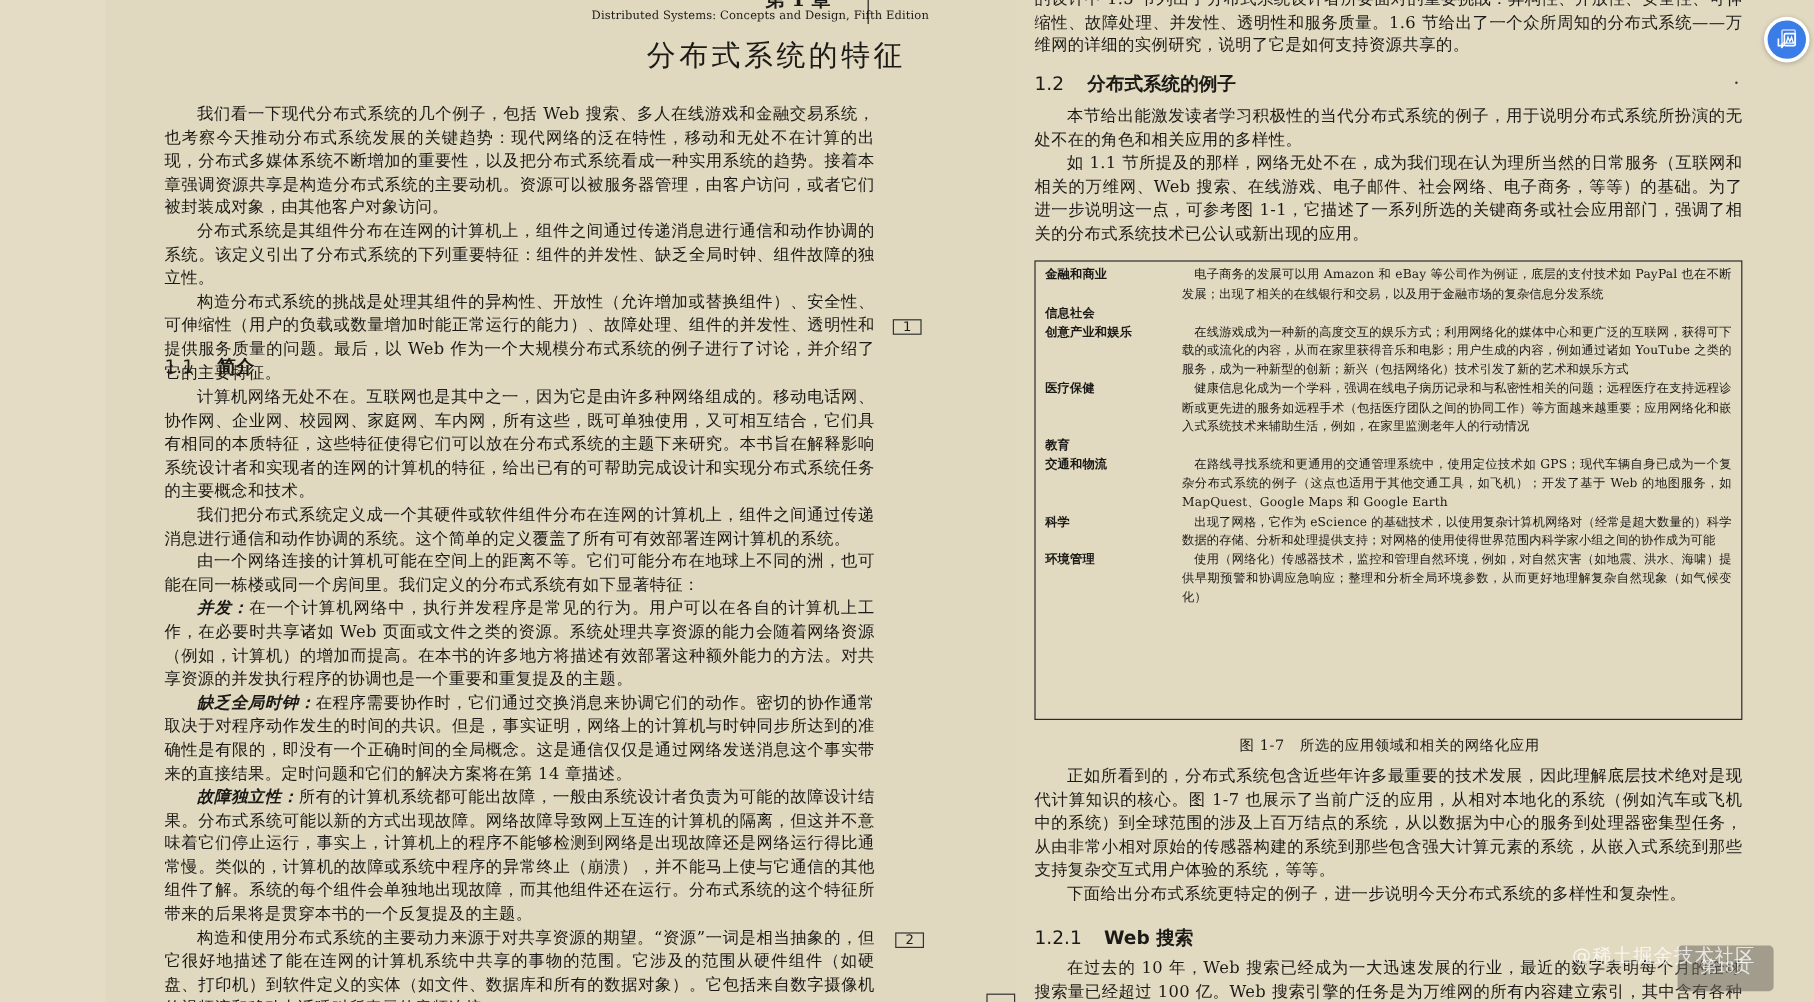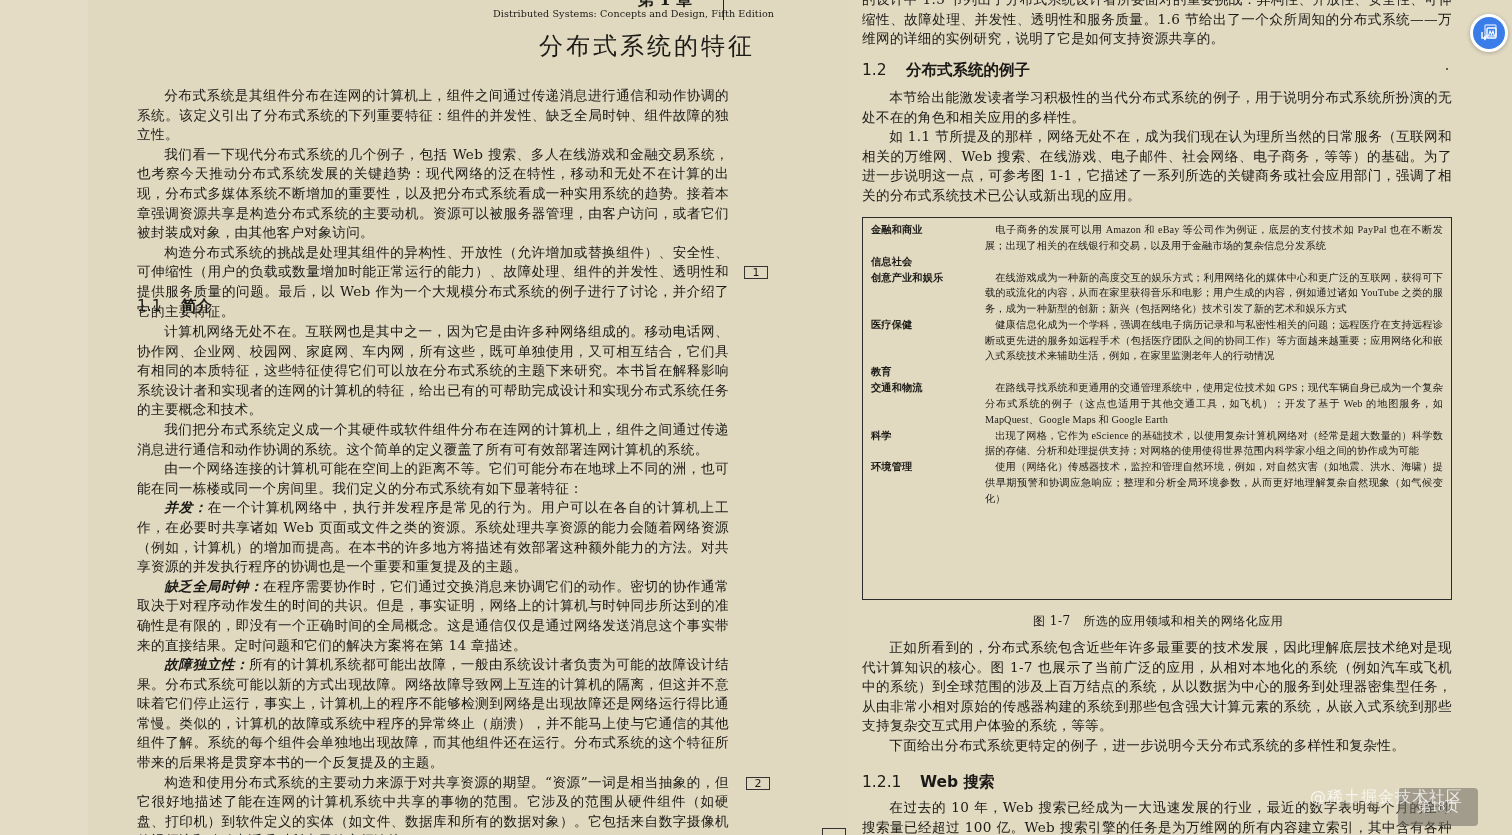--- a/index.html
+++ b/index.html
@@ -53,21 +53,21 @@
       font-family: "DejaVu Sans", sans-serif;
     }
 
     .blk { position: absolute; }
 
     
     .fig {
       position: absolute; left: 14px; top: 217px; width: 590px; height: 383px;
       border: 1px solid #2a2a2a;
       padding: 4px 8px 0 8px;
-      font-size: 10.2px; line-height: 15.6px; letter-spacing: 0.15px; font-family: Liberation Serif, serif;
+      font-size: 10.2px; line-height: 15.6px; letter-spacing: 0.15px;
     }
     .fig-row { display: flex; margin-bottom: 0.5px; }
     .fig-cat { width: 114px; flex: none; font-weight: bold; }
     .fig-desc { flex: 1; text-indent: 1em; text-align: justify; }
     .fig-caption {
       position: absolute; left: 185px; top: 613px; font-size: 12px; letter-spacing: 0.5px;
     }
 
     .float-btn {
       position: absolute; left: 1470px; top: 14px; width: 38px; height: 38px;
@@ -93,22 +93,22 @@
 
 <div class="gutter-left"></div>
 
 <div class="page page-left">
   <div class="chapter-mark">第 1 章</div>
   <div class="chapter-rule"></div>
   <div class="book-subtitle">Distributed Systems: Concepts and Design, Fifth Edition</div>
   <div class="chapter-title">分布式系统的特征</div>
 
   <div class="blk" style="left:49px; top:86px; width:592px;">
+    <p class="p">我们看一下现代分布式系统的几个例子，包括 Web 搜索、多人在线游戏和金融交易系统，也考察今天推动分布式系统发展的关键趋势：现代网络的泛在特性，移动和无处不在计算的出现，分布式多媒体系统不断增加的重要性，以及把分布式系统看成一种实用系统的趋势。接着本章强调资源共享是构造分布式系统的主要动机。资源可以被服务器管理，由客户访问，或者它们被封装成对象，由其他客户对象访问。</p>
     <p class="p">分布式系统是其组件分布在连网的计算机上，组件之间通过传递消息进行通信和动作协调的系统。该定义引出了分布式系统的下列重要特征：组件的并发性、缺乏全局时钟、组件故障的独立性。</p>
-    <p class="p">我们看一下现代分布式系统的几个例子，包括 Web 搜索、多人在线游戏和金融交易系统，也考察今天推动分布式系统发展的关键趋势：现代网络的泛在特性，移动和无处不在计算的出现，分布式多媒体系统不断增加的重要性，以及把分布式系统看成一种实用系统的趋势。接着本章强调资源共享是构造分布式系统的主要动机。资源可以被服务器管理，由客户访问，或者它们被封装成对象，由其他客户对象访问。</p>
     <p class="p">构造分布式系统的挑战是处理其组件的异构性、开放性（允许增加或替换组件）、安全性、可伸缩性（用户的负载或数量增加时能正常运行的能力）、故障处理、组件的并发性、透明性和提供服务质量的问题。最后，以 Web 作为一个大规模分布式系统的例子进行了讨论，并介绍了它的主要特征。</p>
   </div>
 
   <div class="margin-box" style="left:656px; top:266px;">1</div>
 
   <div class="blk section-h" style="left:49px; top:296px;">
     <span class="num">1.1</span><span>简介</span>
   </div>
 
   <div class="blk" style="left:49px; top:322px; width:592px;">

